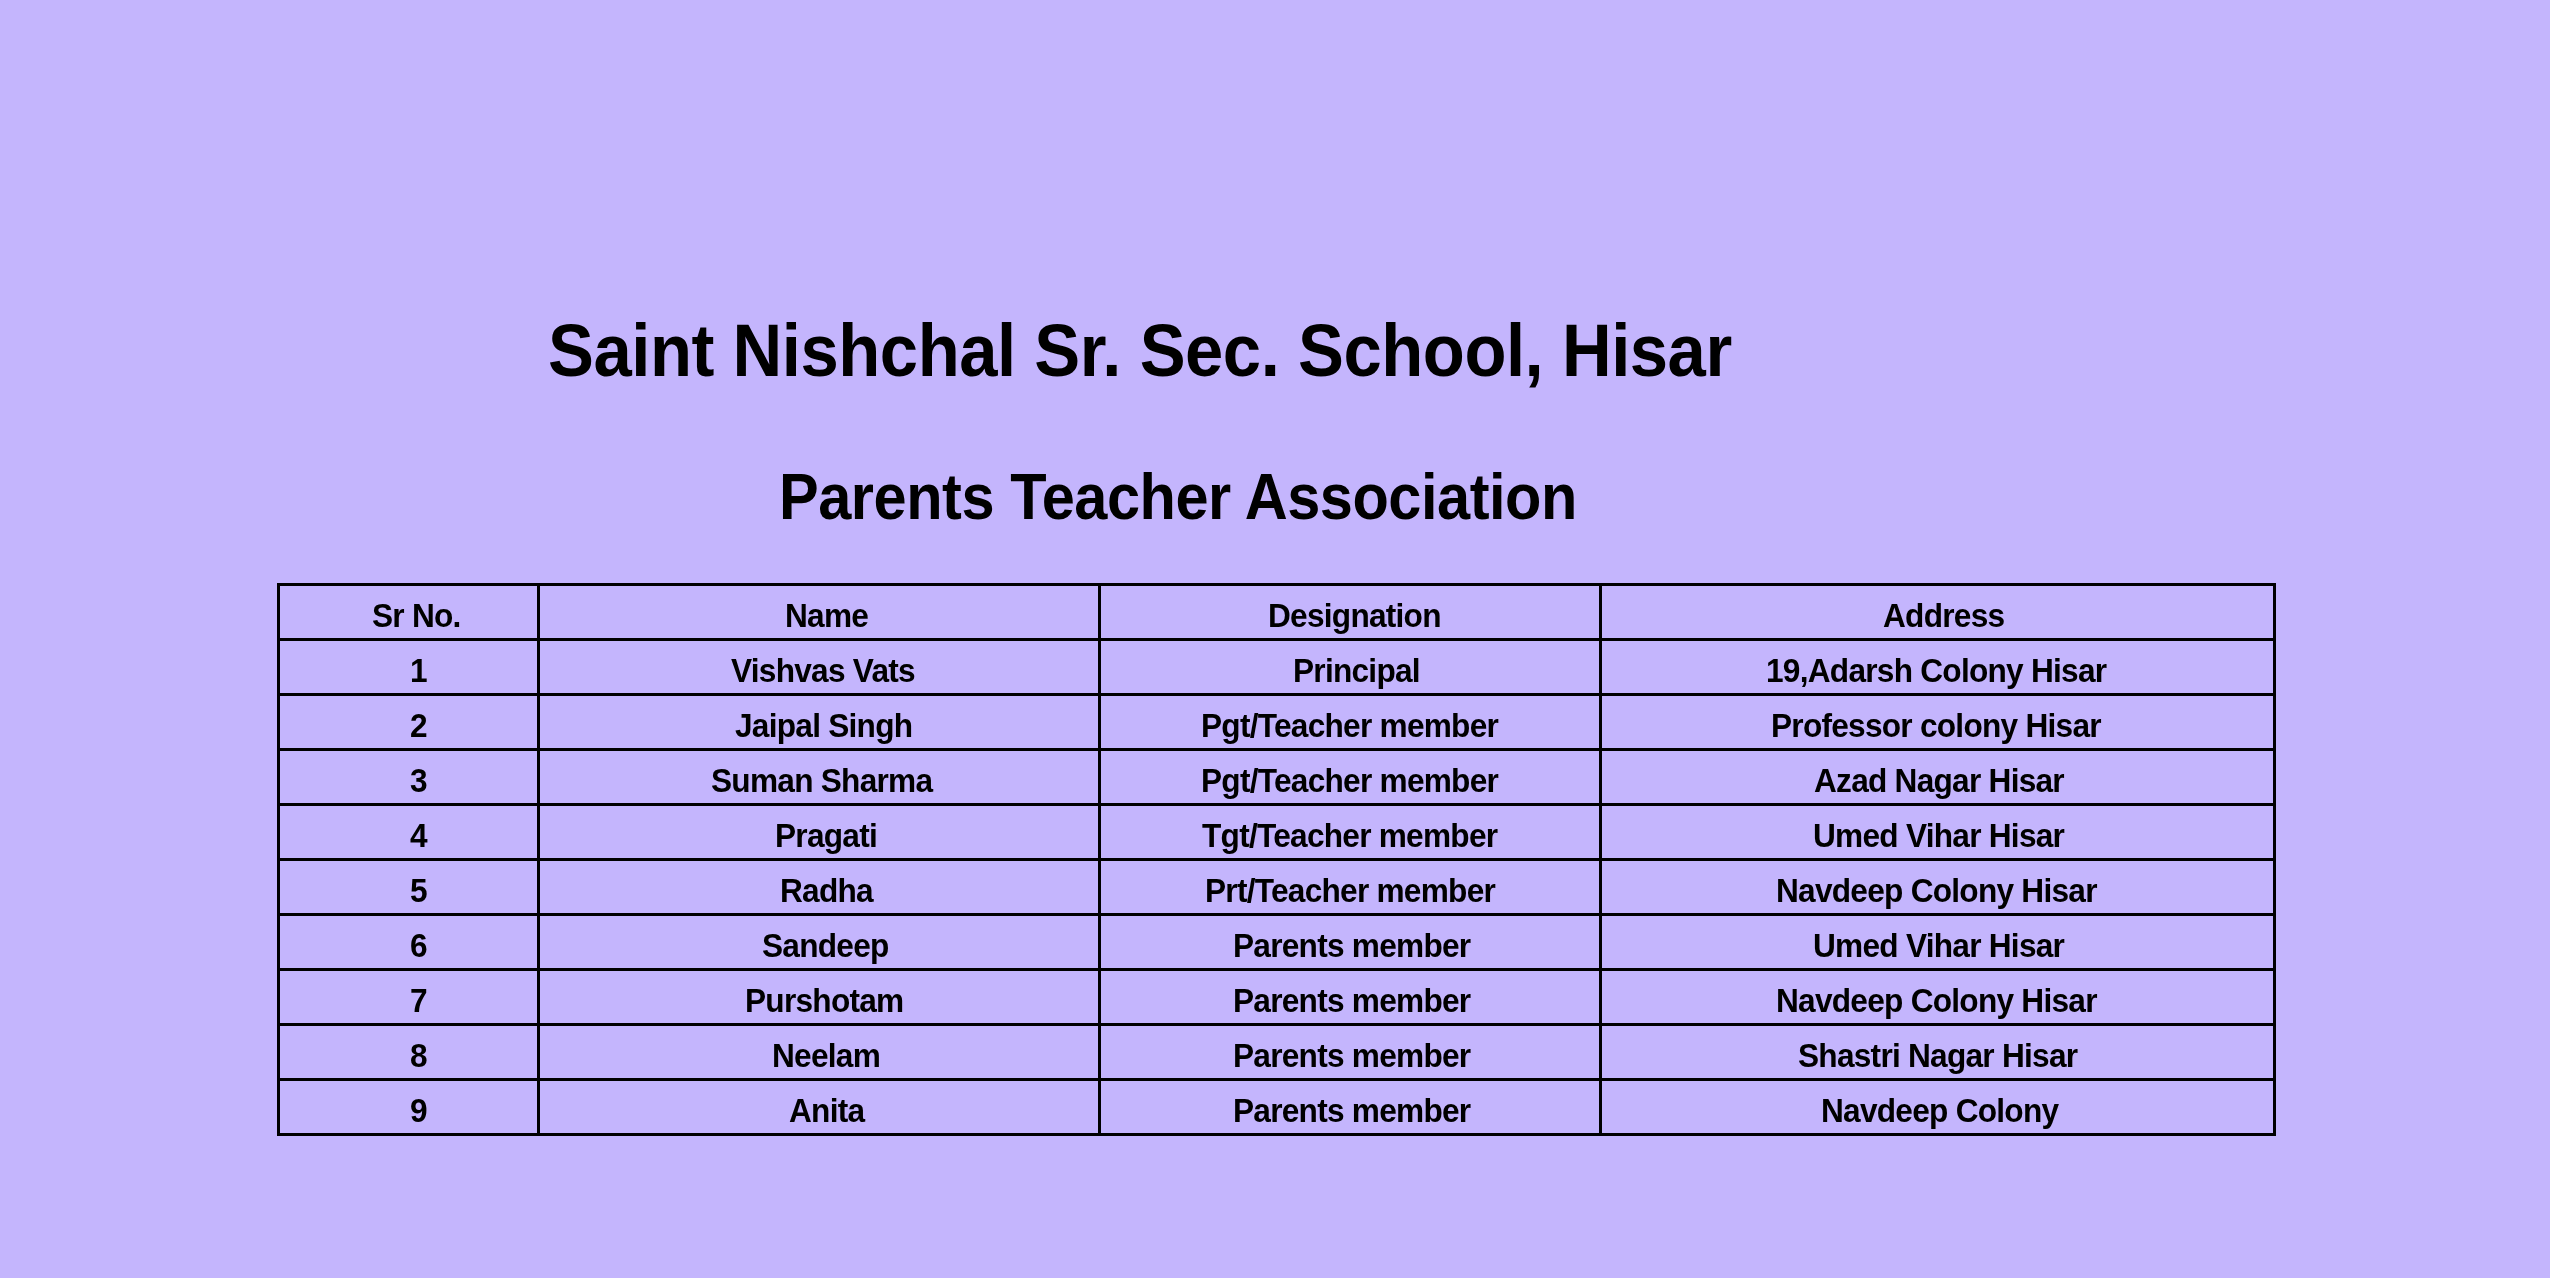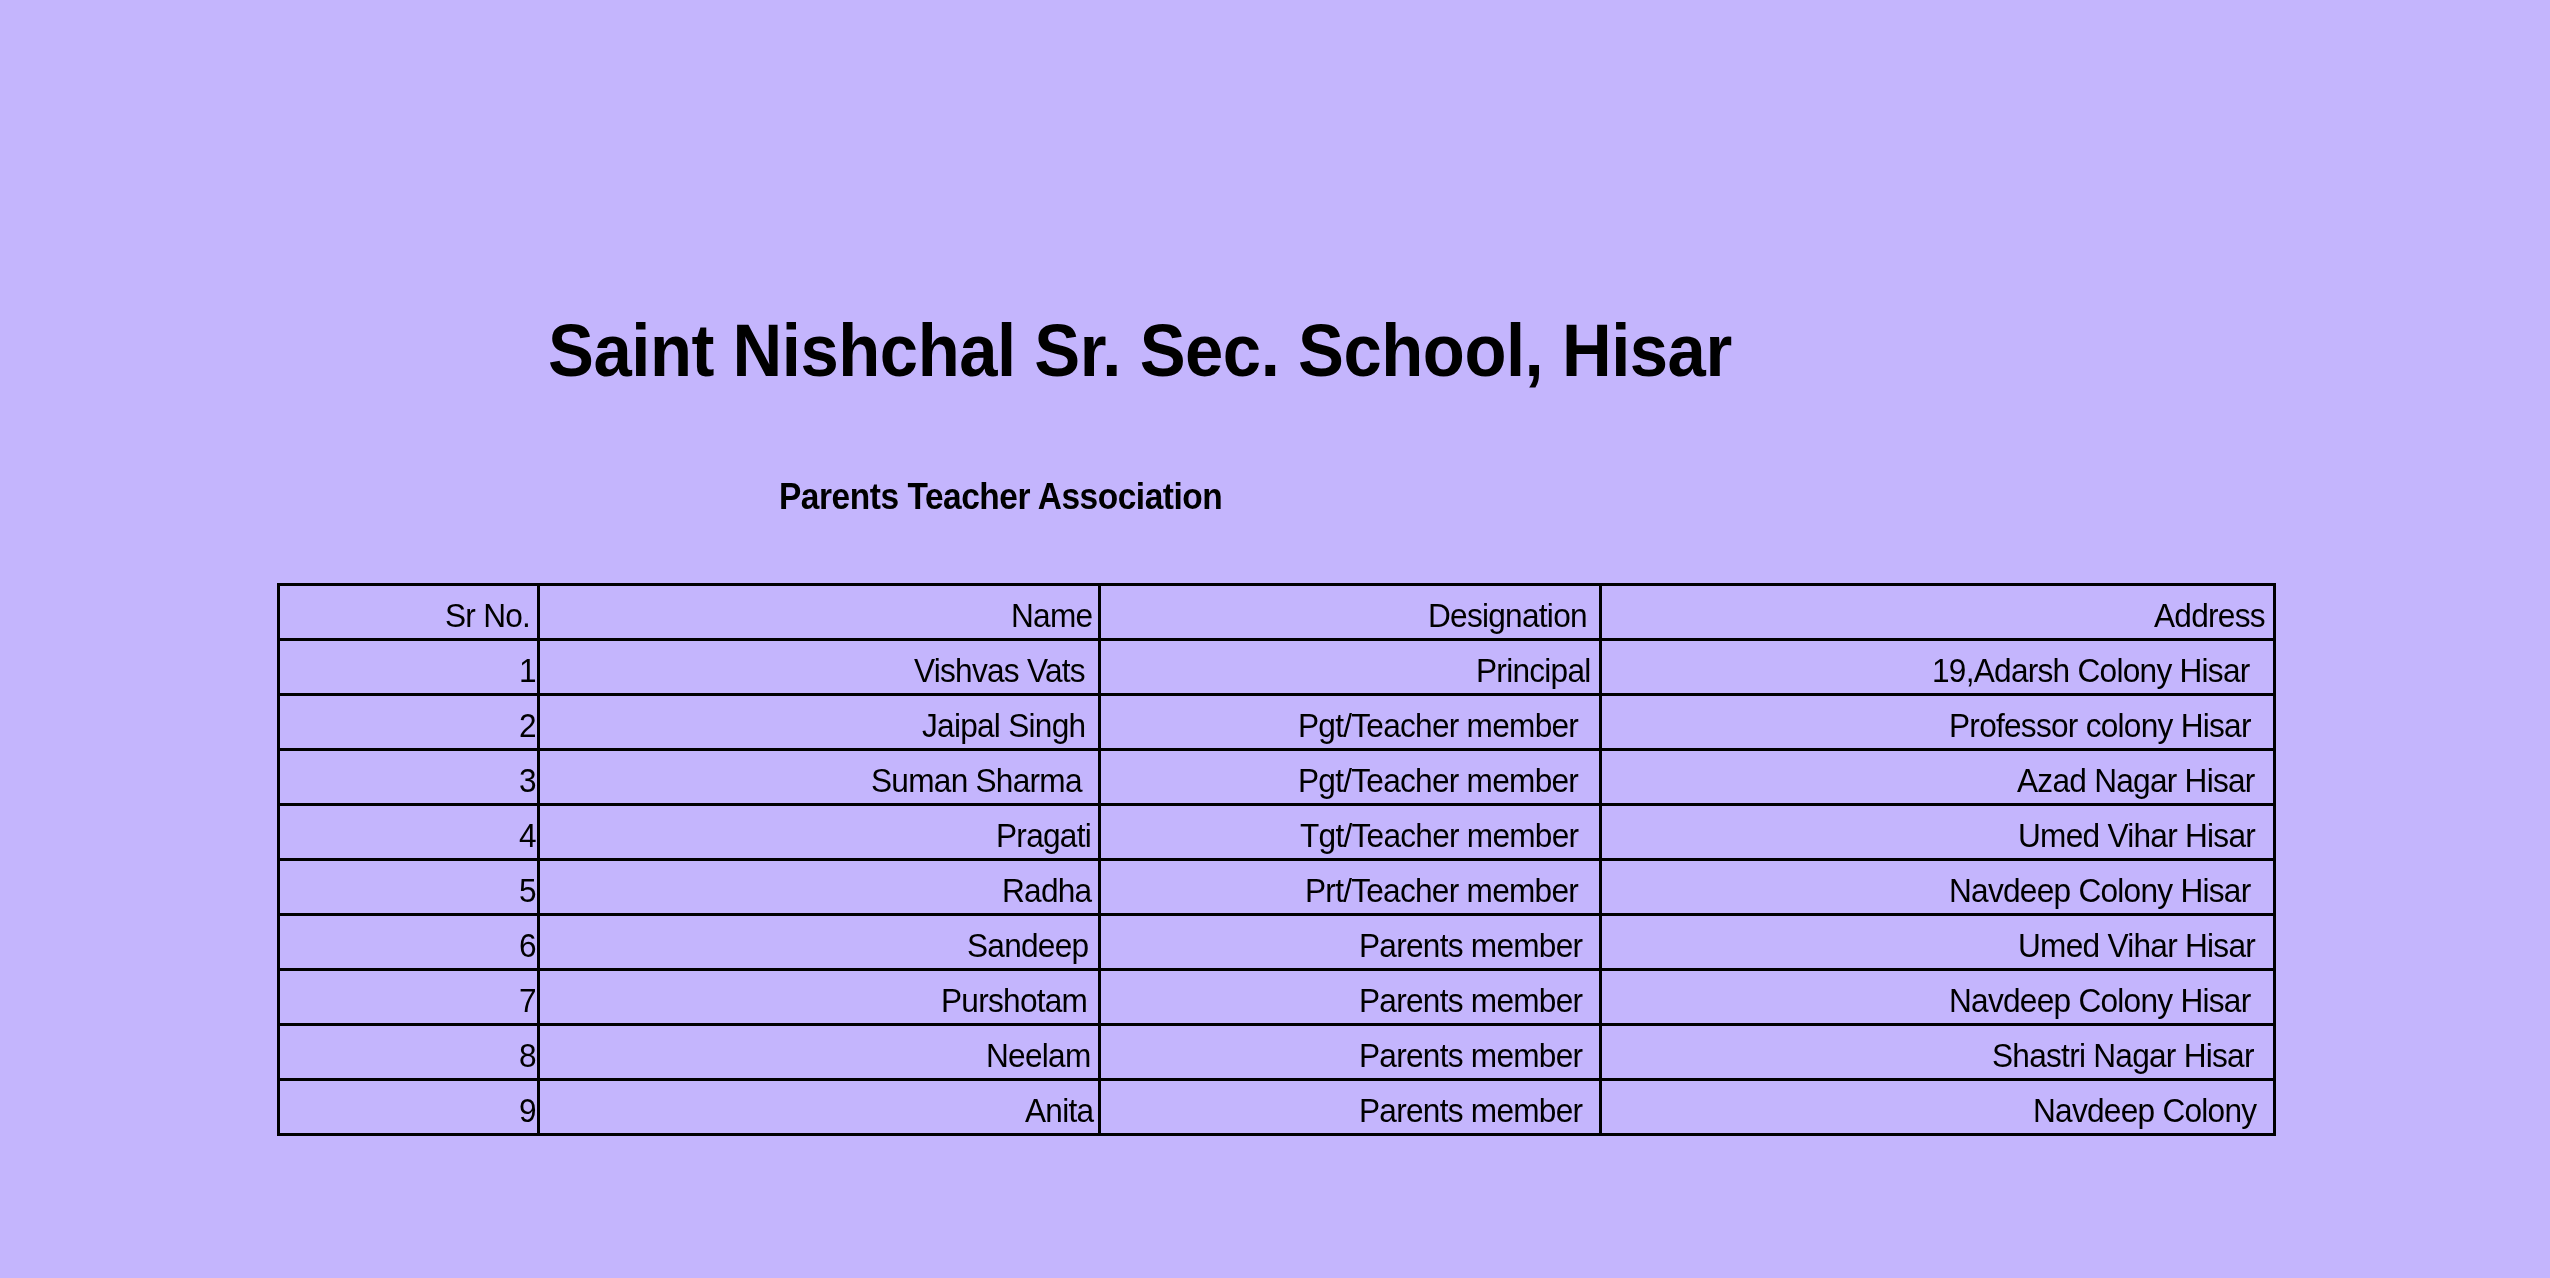--- a/index.html
+++ b/index.html
@@ -35,45 +35,45 @@
       transform-origin: 0 50%;
       letter-spacing: -0.5px;
     }
     .subtitle {
       position: absolute;
       left: 779px;
       top: 467px;
       width: 674px;
       height: 60px;
       font-weight: bold;
-      font-size: 36px;
+      font-size: 64px;
       line-height: 60px;
       white-space: nowrap;
       letter-spacing: -0.5px;
     }
     .ptable {
       position: absolute;
       left: 277px;
       top: 583px;
       width: 1996px;
       border-collapse: collapse;
       table-layout: fixed;
     }
     .ptable col.c0 { width: 260px; }
     .ptable col.c1 { width: 561px; }
     .ptable col.c2 { width: 501px; }
     .ptable col.c3 { width: 674px; }
     .ptable td, .ptable th {
       border: 3px solid #000000;
       height: 52px;
       padding: 0 0 0 22px;
-      font-weight: normal;
+      font-weight: bold;
       font-size: 34px;
       line-height: 52px;
-      text-align: right;
+      text-align: center;
       vertical-align: middle;
       white-space: nowrap;
       overflow: hidden;
       letter-spacing: -0.8px;
     }
     .cell-text {
       display: inline-block;
       transform: scaleX(0.93);
       transform-origin: 0 50%;
       position: relative;

